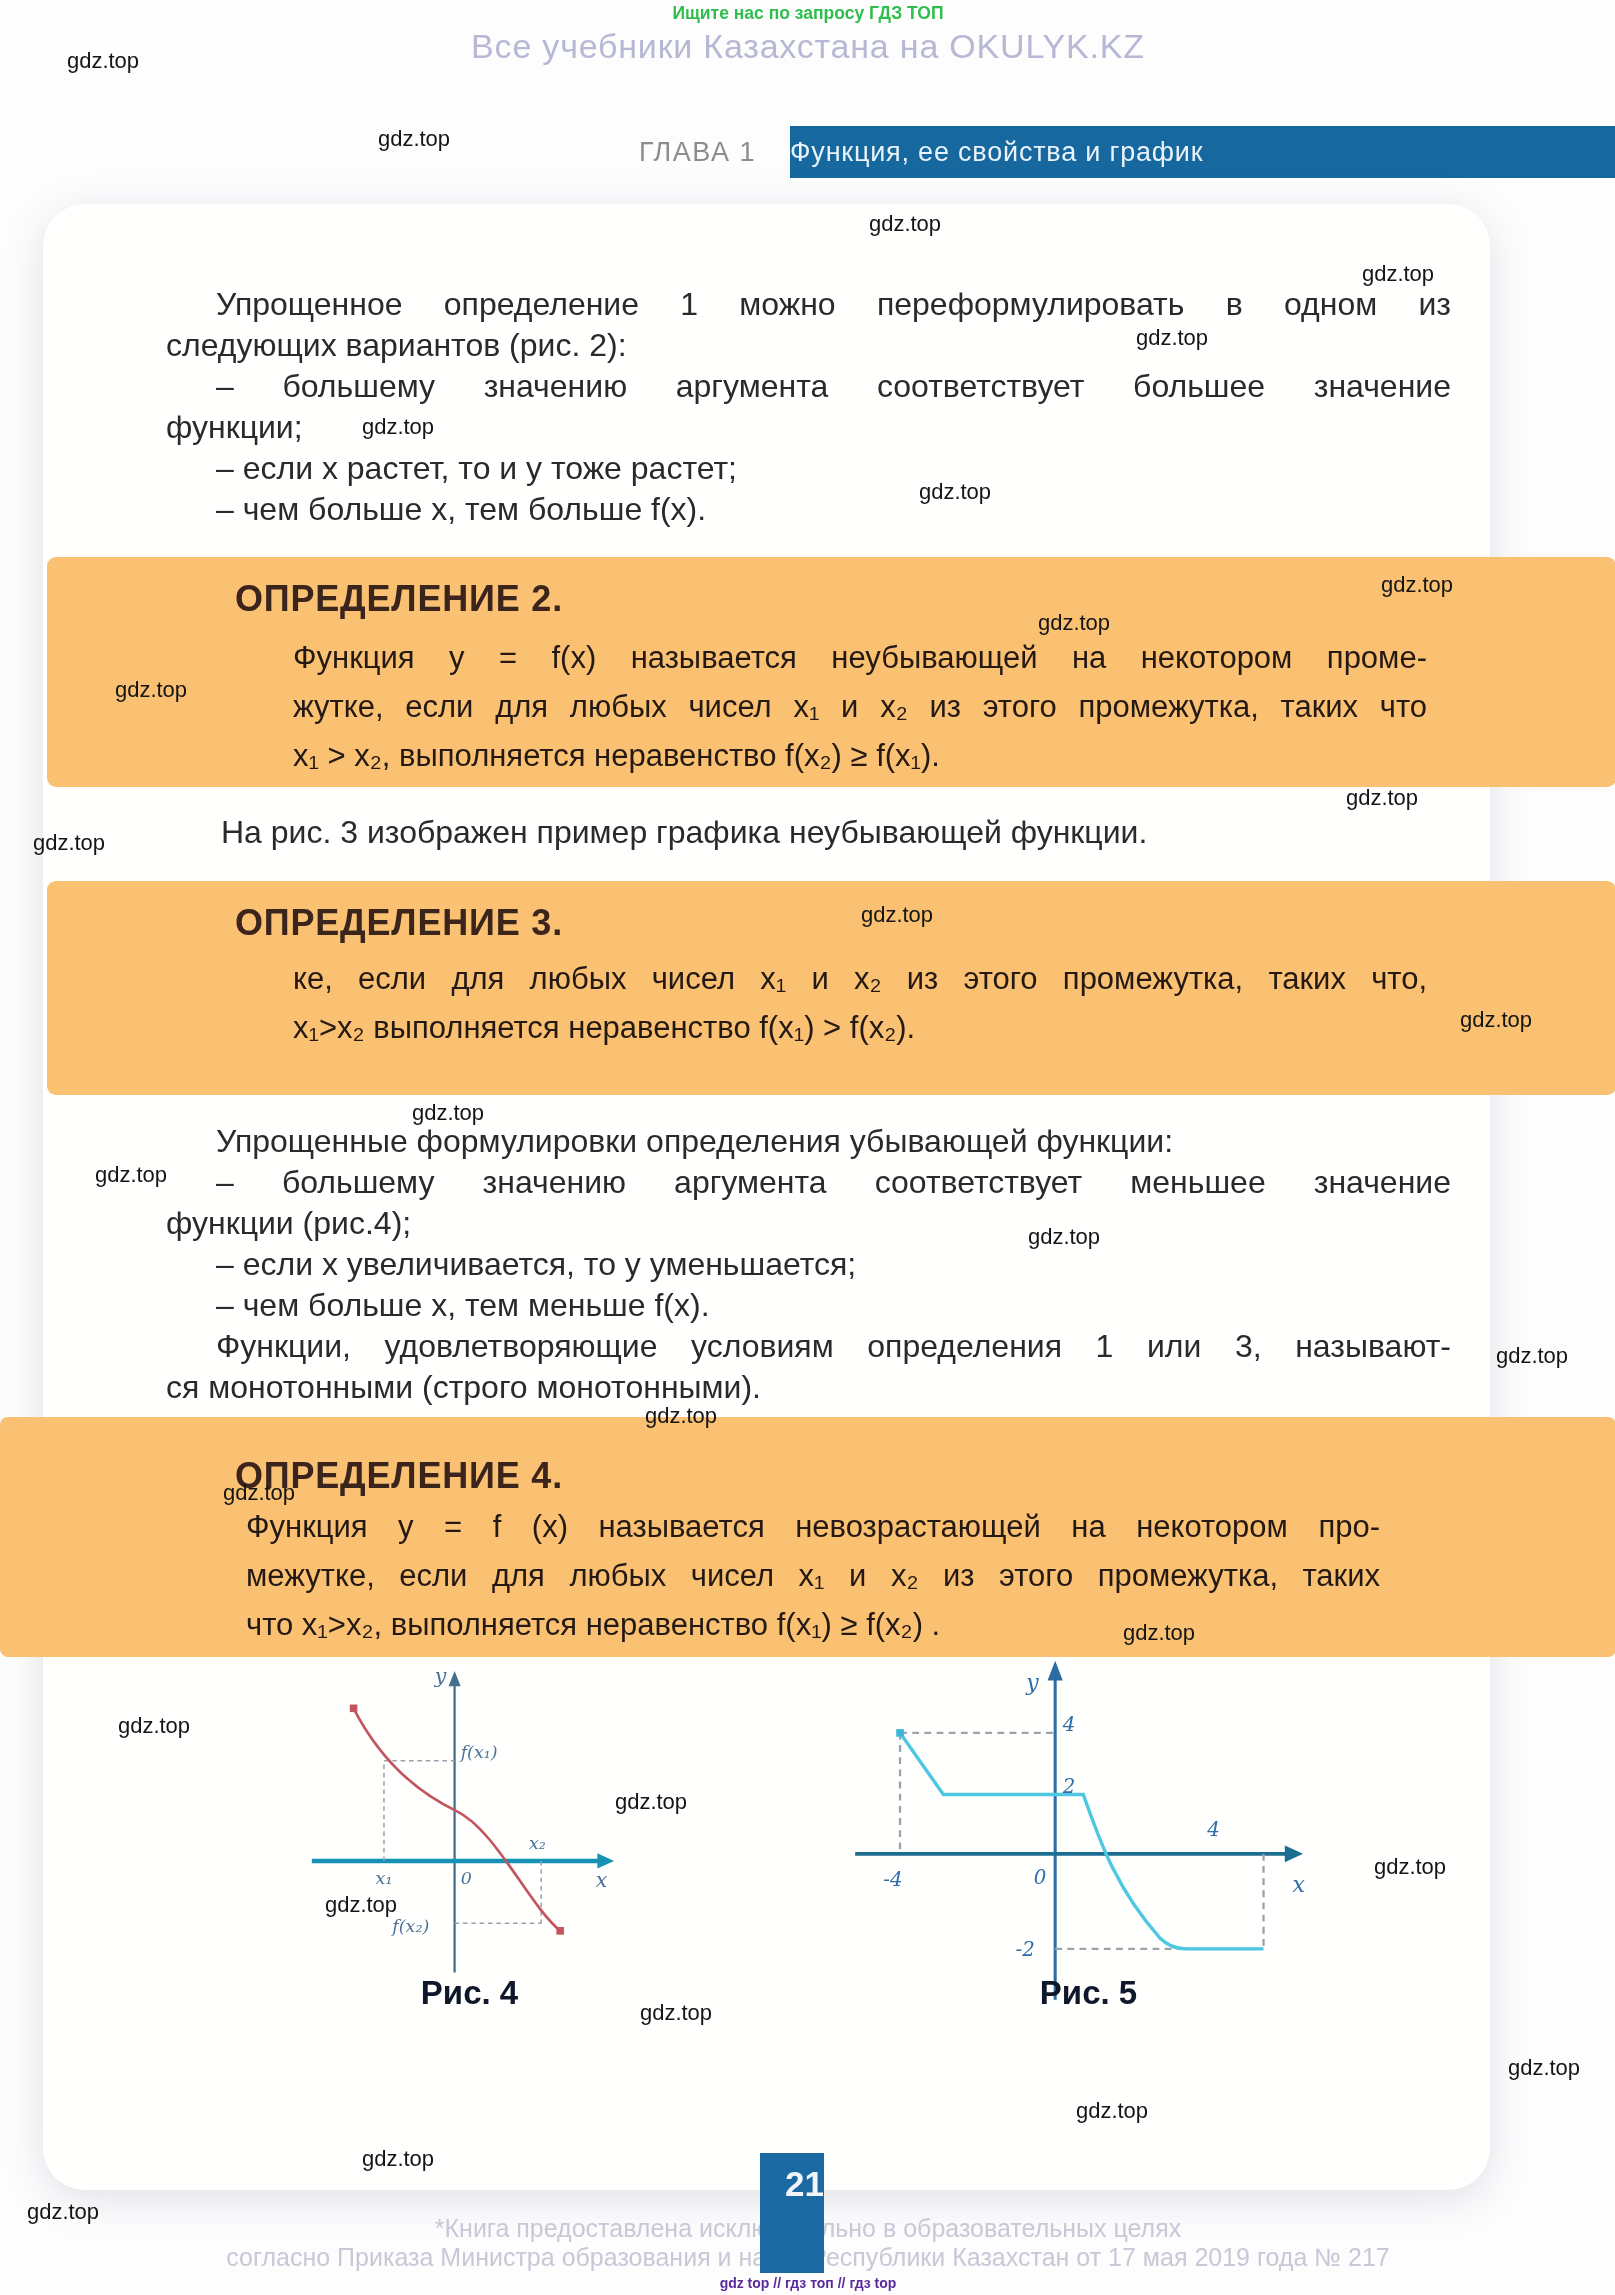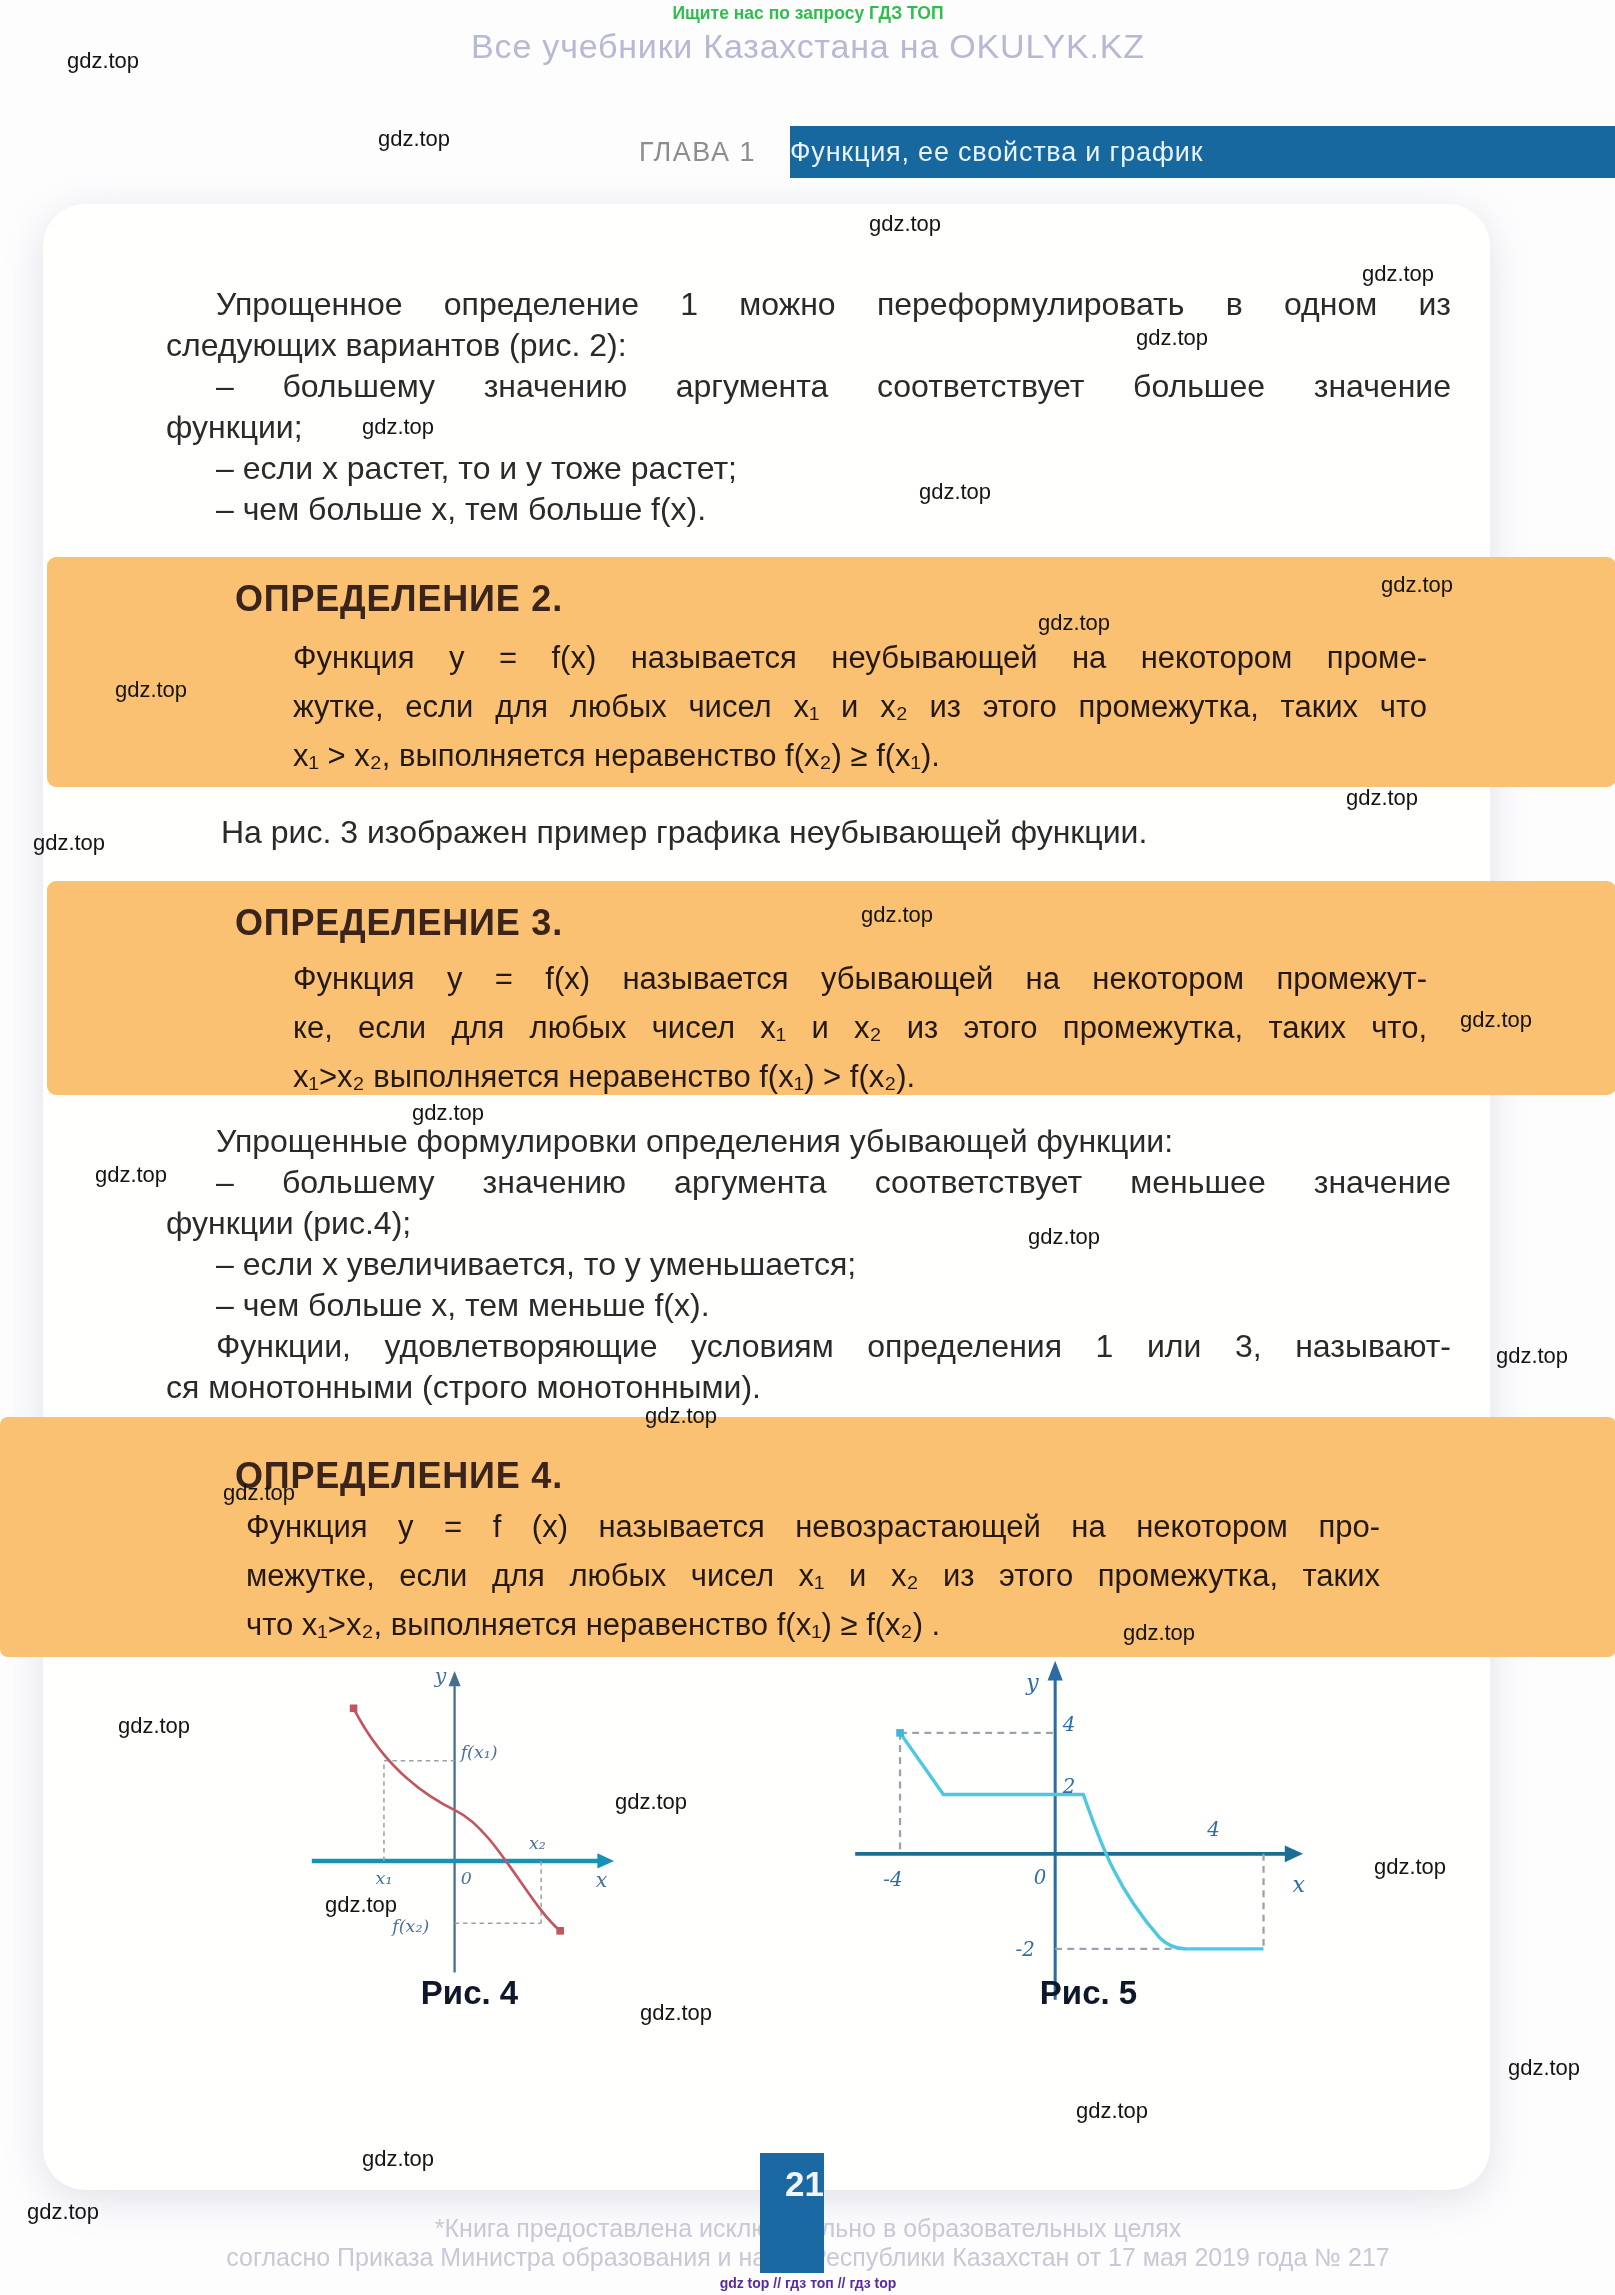--- a/index.html
+++ b/index.html
@@ -140,21 +140,20 @@
         <div class="line jl">жутке, если для любых чисел x₁ и x₂ из этого промежутка, таких что</div>
         <div class="line">x₁ &gt; x₂, выполняется неравенство f(x₂) ≥ f(x₁).</div>
       </div>
   </div>
 
   <div class="note">На рис. 3 изображен пример графика неубывающей функции.</div>
 
   <div class="defbox def3">
     <div class="deftitle">ОПРЕДЕЛЕНИЕ 3.</div>
     <div class="defbody">
-        <div class="line jl">Функция  y = f(x)  называется убывающей на некотором промежут-</div>
         <div class="line jl">ке, если для любых чисел x₁ и x₂ из этого промежутка, таких что,</div>
         <div class="line">x₁&gt;x₂ выполняется неравенство f(x₁) &gt; f(x₂).</div>
       </div>
   </div>
 
   <div class="para para2">
       <div class="line ind">Упрощенные формулировки определения убывающей функции:</div>
       <div class="line ind jl">– большему значению аргумента соответствует меньшее значение</div>
       <div class="line">функции (рис.4);</div>
       <div class="line ind">– если x увеличивается, то y уменьшается;</div>

